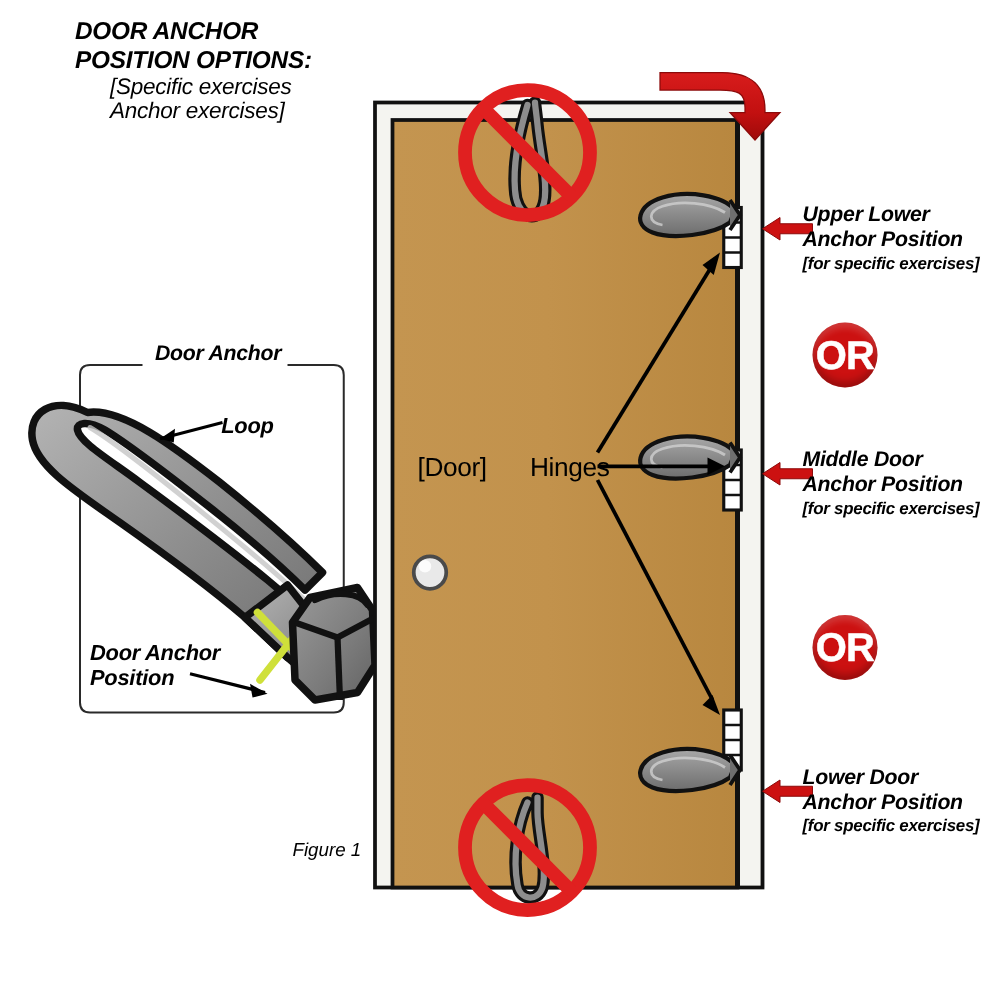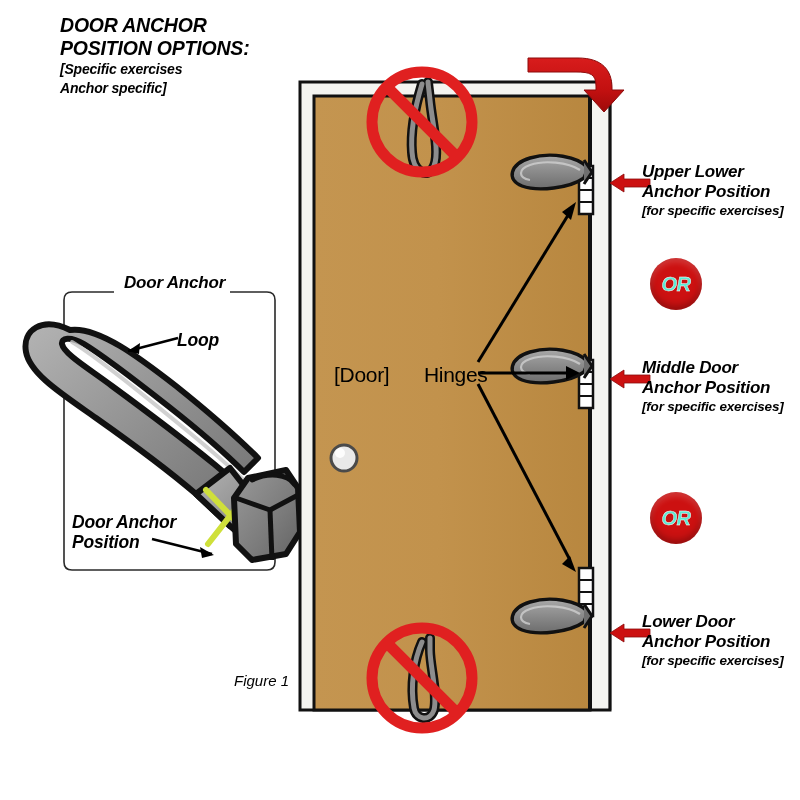--- a/index.html
+++ b/index.html
@@ -33,26 +33,27 @@
   }
   #heading .h-line {
     font-weight: bold;
     font-style: italic;
     font-size: 19.5px;
     line-height: 23px;
     letter-spacing: -0.2px;
     white-space: nowrap;
   }
   #heading .sub-line {
-    font-weight: bold;
-    font-style: italic;
-    font-size: 14px;
+    font-weight: normal;
+    font-style: italic;
+    font-size: 18px;
     line-height: 19px;
     letter-spacing: -0.2px;
     white-space: nowrap;
+    margin-left: 28px;
   }
 
   
   #anchor-inset {
     left: 60px;
     top: 290px;
     width: 215px;
     height: 282px;
   }
   #anchor-inset .inset-frame {
@@ -143,43 +144,42 @@
     width: 52px;
     height: 52px;
     border-radius: 50%;
     background: #cc1111;
     display: flex;
     align-items: center;
     justify-content: center;
     box-shadow: inset 0 -4px 7px rgba(0,0,0,0.28), inset 0 4px 6px rgba(255,255,255,0.18);
   }
   .or-badge span {
-    color: #5eead4;
-    font-size: 20px;
-    font-weight: bold;
-    font-style: italic;
+    color: #ffffff;
+    font-size: 32px;
+    font-weight: bold;
     letter-spacing: -0.5px;
     line-height: 1;
     -webkit-text-stroke: 0.4px #ffffff;
   }
   #or-top    { top: 258px; }
   #or-bottom { top: 492px; }
 
   svg { display: block; overflow: visible; }
 </style>
 </head>
 <body>
 
 <div id="stage">
 
   <div class="abs" id="heading">
     <div class="h-line">DOOR ANCHOR</div>
     <div class="h-line">POSITION OPTIONS:</div>
     <div class="sub-line">[Specific exercises</div>
-    <div class="sub-line">Anchor specific]</div>
+    <div class="sub-line">Anchor exercises]</div>
   </div>
 
   <div class="abs" id="anchor-inset">
 
     <svg class="inset-frame" viewBox="0 0 215 282">
 
       <path d="M 52 2 L 10 2 Q 2 2 2 10 L 2 272 Q 2 280 10 280
                L 205 280 Q 213 280 213 272 L 213 10 Q 213 2 205 2 L 162 2" fill="none" stroke="#2a2a2a" stroke-width="1.6"></path>
     </svg>
 

